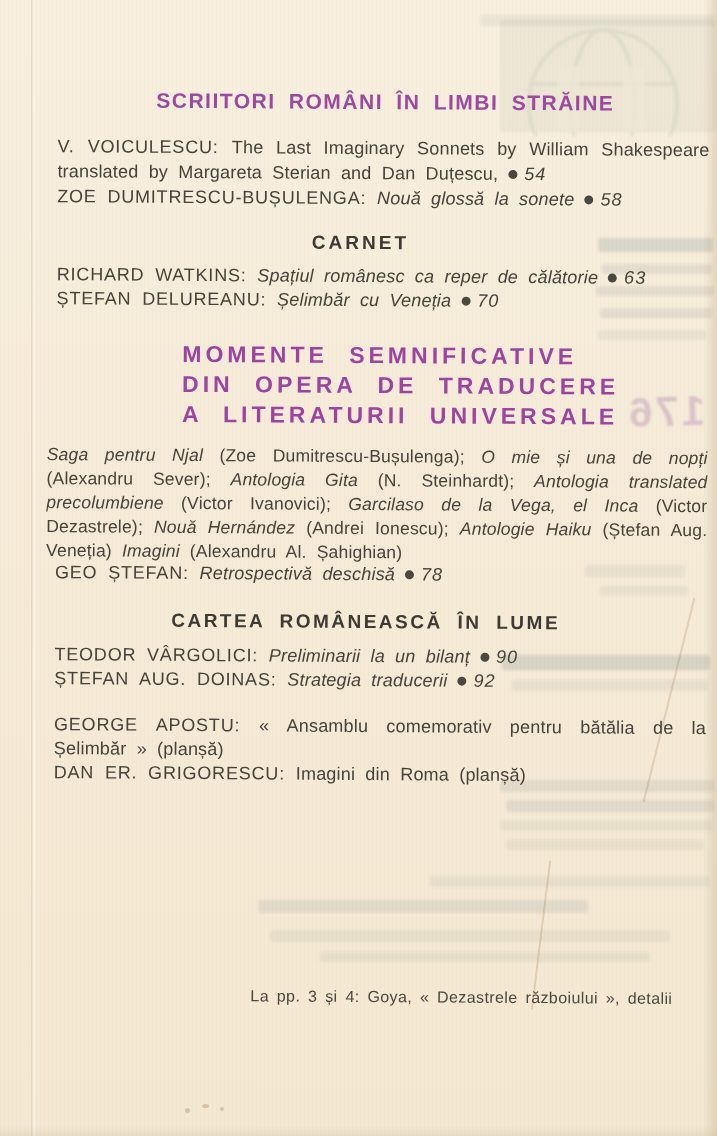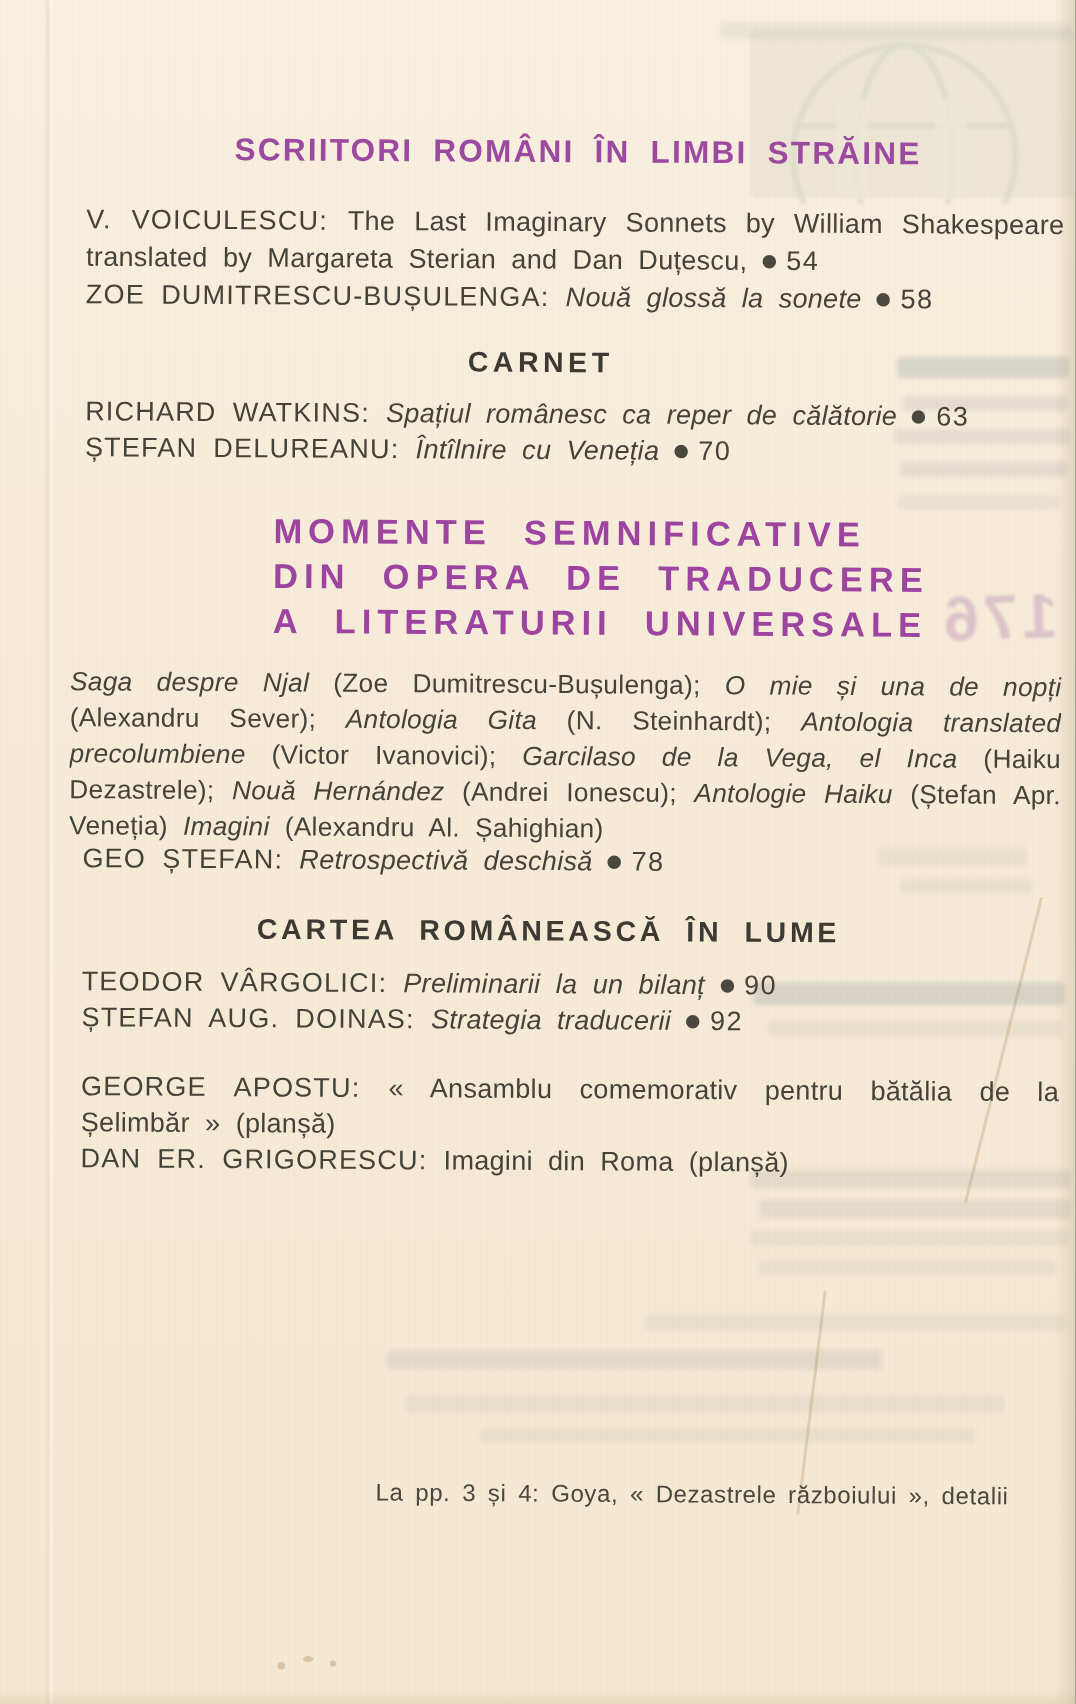--- a/index.html
+++ b/index.html
@@ -61,21 +61,21 @@
   .sec1{top:136px;left:55px;width:652px;line-height:25px;}
   .sec2{top:264px;left:55px;width:652px;}
   .para{top:444px;left:46px;width:661px;font-size:17.5px;}
   .geo{top:562px;left:55px;width:652px;}
   .sec3{top:644px;left:55px;width:652px;}
   .sec4{top:714px;left:55px;width:652px;}
   .tline{max-height:25px;overflow:hidden;}
   .tline.fill{text-align:justify;text-align-last:justify;}
   .caps{letter-spacing:0.8px;}
   .ital{font-style:italic;}
-  .pnum{letter-spacing:1px;}
+  .pnum{letter-spacing:1px;font-style:italic;}
   .bullet{display:inline-block;width:9px;height:9px;border-radius:50%;
     background:#4b4840;margin:0 7px 0 10px;vertical-align:1px;}
   .footnote{
     position:absolute;top:988px;left:253px;
     font-size:16px;letter-spacing:0.4px;word-spacing:3px;color:#4a473e;white-space:nowrap;
   }
   .globe-svg{position:absolute;left:495px;top:18px;opacity:0.55;filter:blur(1px);}
 </style>
 </head>
 <body>
@@ -131,34 +131,34 @@
     <div class="block sec1">
         <div class="tline fill"><span class="caps">V. VOICULESCU: </span><span class="rom">The Last Imaginary Sonnets by William Shakespeare</span></div>
         <div class="tline"><span class="rom">translated by Margareta Sterian and Dan Duțescu,</span><span class="bullet"></span><span class="pnum">54</span></div>
         <div class="tline"><span class="caps">ZOE DUMITRESCU-BUȘULENGA: </span><span class="ital">Nouă glossă la sonete</span><span class="bullet"></span><span class="pnum">58</span></div>
       </div>
 
     <div class="hc carnet">CARNET</div>
 
     <div class="block sec2">
         <div class="tline"><span class="caps">RICHARD WATKINS: </span><span class="ital">Spațiul românesc ca reper de călătorie</span><span class="bullet"></span><span class="pnum">63</span></div>
-        <div class="tline"><span class="caps">ȘTEFAN DELUREANU: </span><span class="ital">Întîlnire cu Veneția</span><span class="bullet"></span><span class="pnum">70</span></div>
+        <div class="tline"><span class="caps">ȘTEFAN DELUREANU: </span><span class="ital">Șelimbăr cu Veneția</span><span class="bullet"></span><span class="pnum">70</span></div>
       </div>
 
     <div class="h2">
       <div class="h2line">MOMENTE SEMNIFICATIVE</div>
       <div class="h2line">DIN OPERA DE TRADUCERE</div>
       <div class="h2line">A LITERATURII UNIVERSALE</div>
     </div>
 
     <div class="block para">
-        <div class="tline fill"><span class="ital">Saga despre Njal</span><span class="rom"> (Zoe Dumitrescu-Bușulenga); </span><span class="ital">O mie și una de nopți</span></div>
+        <div class="tline fill"><span class="ital">Saga pentru Njal</span><span class="rom"> (Zoe Dumitrescu-Bușulenga); </span><span class="ital">O mie și una de nopți</span></div>
         <div class="tline fill"><span class="rom">(Alexandru Sever); </span><span class="ital">Antologia Gita</span><span class="rom"> (N. Steinhardt); </span><span class="ital">Antologia translated</span></div>
-        <div class="tline fill"><span class="ital">precolumbiene</span><span class="rom"> (Victor Ivanovici); </span><span class="ital">Garcilaso de la Vega, el Inca</span><span class="rom"> (Haiku</span></div>
-        <div class="tline fill"><span class="rom">Dezastrele); </span><span class="ital">Nouă Hernández</span><span class="rom"> (Andrei Ionescu); </span><span class="ital">Antologie Haiku</span><span class="rom"> (Ștefan Apr.</span></div>
+        <div class="tline fill"><span class="ital">precolumbiene</span><span class="rom"> (Victor Ivanovici); </span><span class="ital">Garcilaso de la Vega, el Inca</span><span class="rom"> (Victor</span></div>
+        <div class="tline fill"><span class="rom">Dezastrele); </span><span class="ital">Nouă Hernández</span><span class="rom"> (Andrei Ionescu); </span><span class="ital">Antologie Haiku</span><span class="rom"> (Ștefan Aug.</span></div>
         <div class="tline"><span class="rom">Veneția) </span><span class="ital">Imagini</span><span class="rom"> (Alexandru Al. Șahighian)</span></div>
       </div>
 
     <div class="block geo">
         <div class="tline"><span class="caps">GEO ȘTEFAN: </span><span class="ital">Retrospectivă deschisă</span><span class="bullet"></span><span class="pnum">78</span></div>
       </div>
 
     <div class="hc cartea">CARTEA ROMÂNEASCĂ ÎN LUME</div>
 
     <div class="block sec3">

